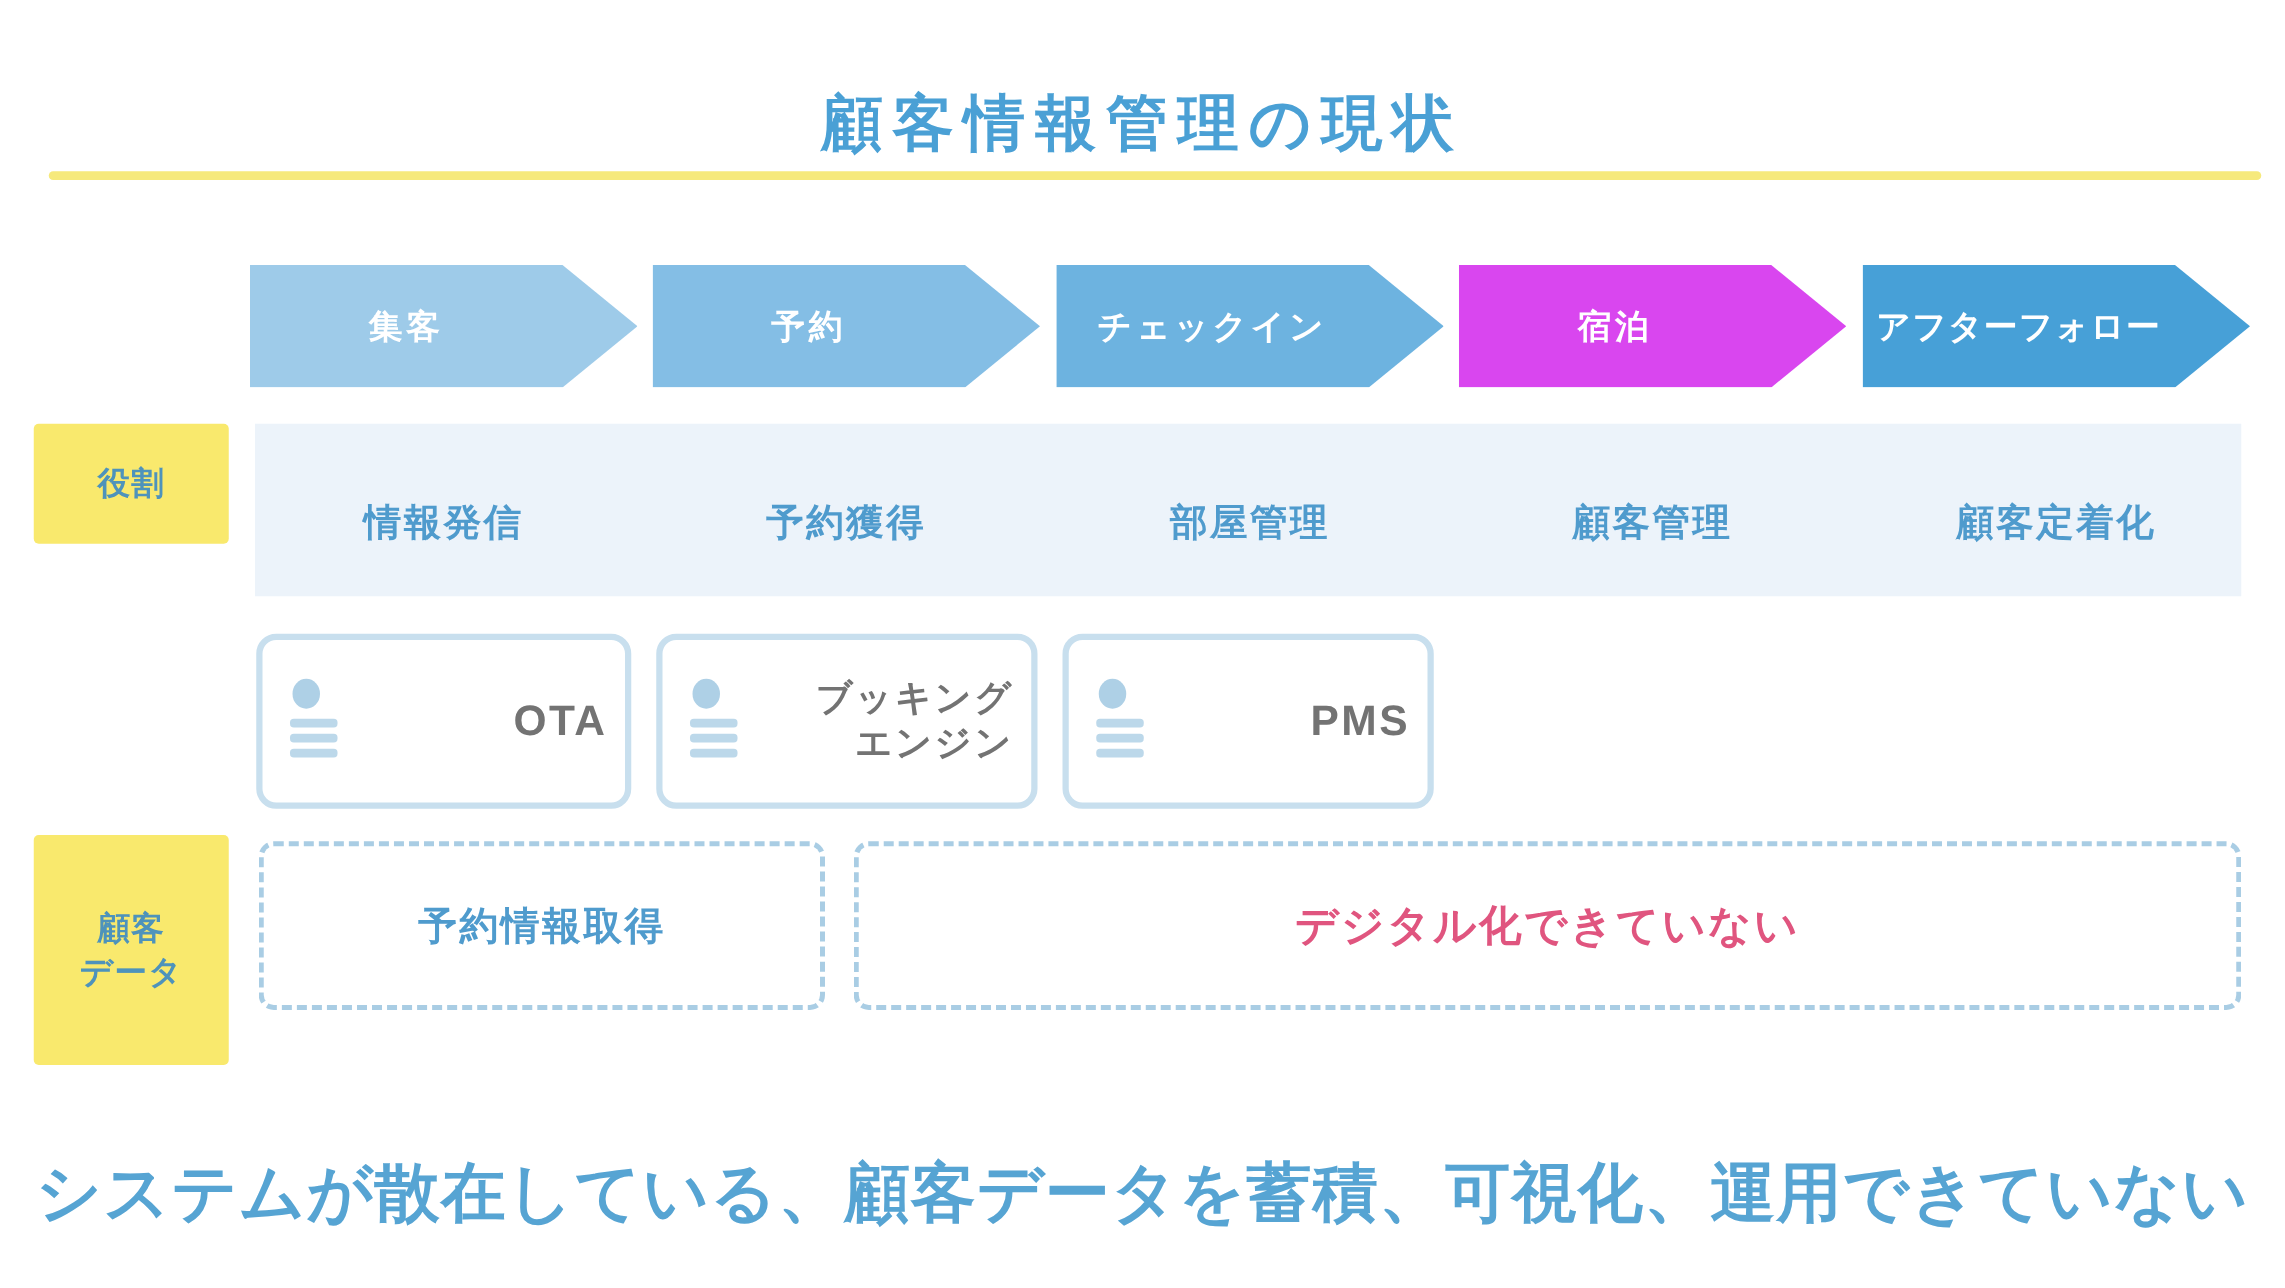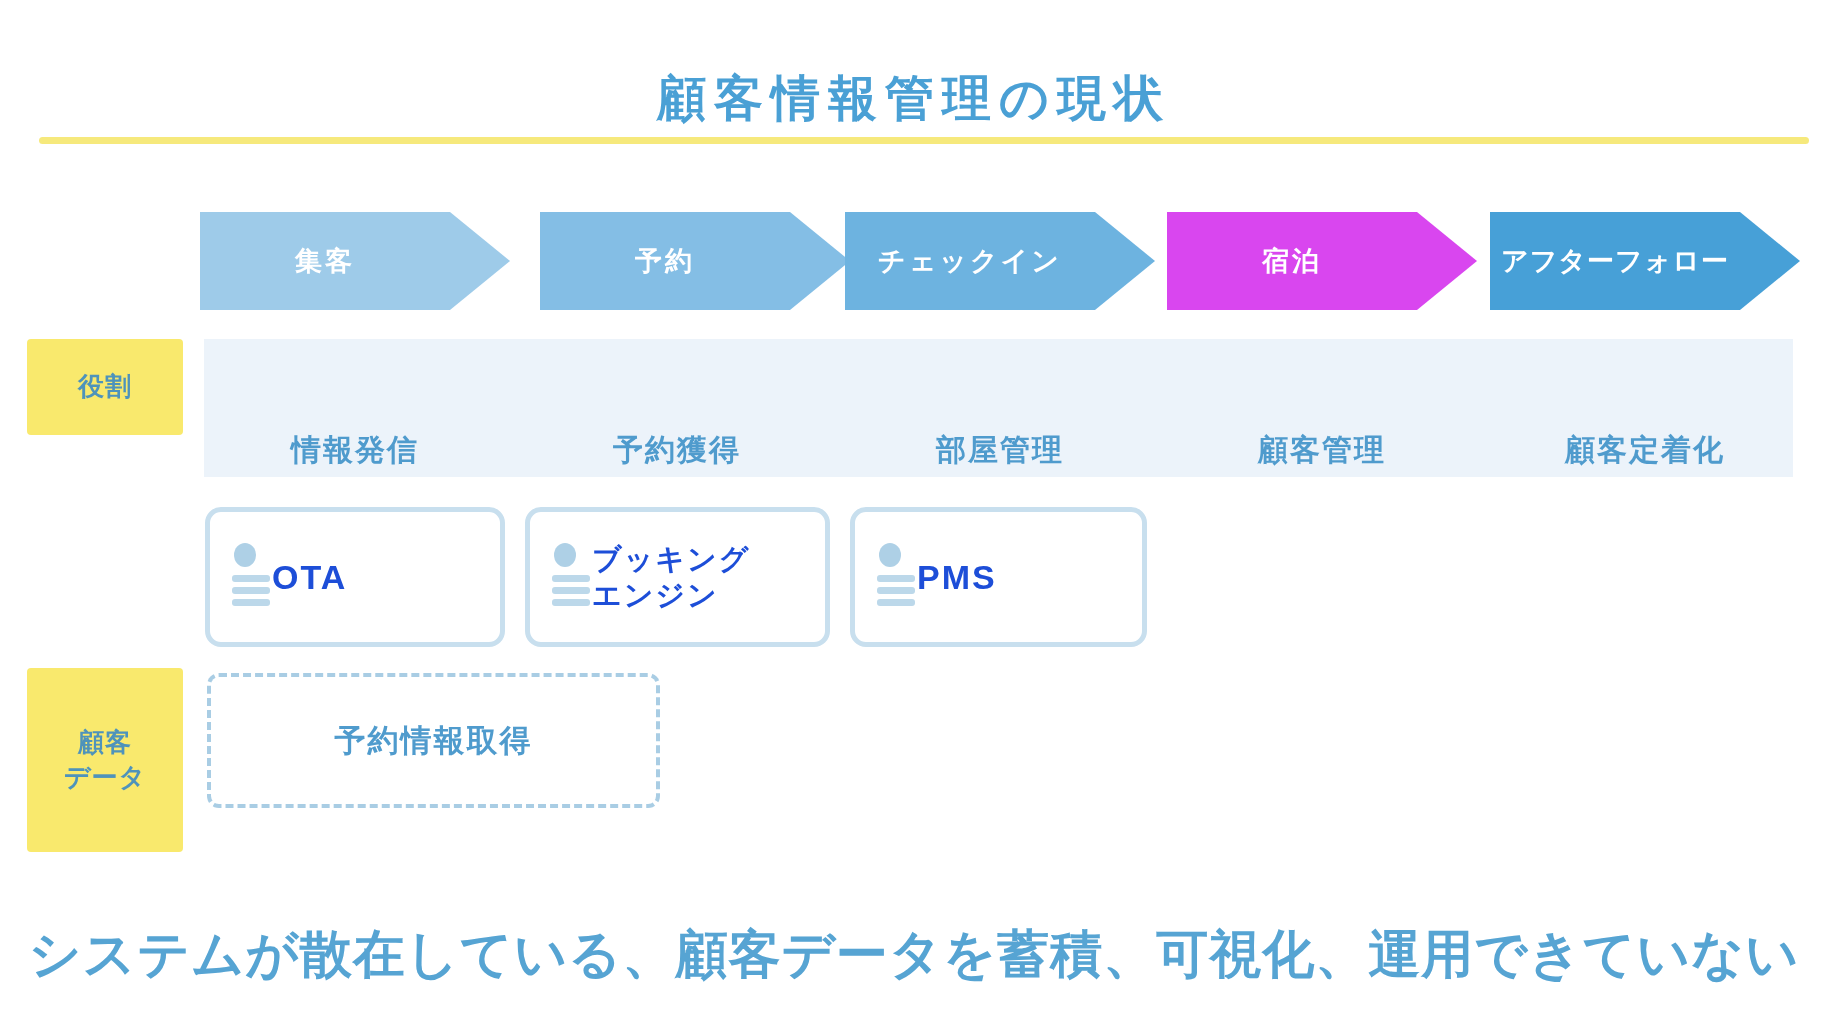--- a/index.html
+++ b/index.html
@@ -23,21 +23,21 @@
     background:#f6e97c;border-radius:4px;
   }
   
   .stage{
     position:absolute;top:212px;height:98px;width:310px;
     clip-path:polygon(0 0,250px 0,100% 50%,250px 100%,0 100%);
     display:flex;align-items:center;justify-content:center;
     box-sizing:border-box;padding-right:60px;
     color:#ffffff;font-size:27px;font-weight:bold;letter-spacing:3px;
   }
-  .stage-0{left:200px;} .stage-1{left:540px;} .stage-2{left:845px;}
+  .stage-0{left:200px;} .stage-1{left:522px;} .stage-2{left:845px;}
   .stage-3{left:1167px;} .stage-4{left:1490px;}
   .stage-4{letter-spacing:1px;}
   
   .role-band{
     position:absolute;left:204px;top:339px;width:1589px;height:138px;
     background:#ecf3fa;
   }
   .row-label{
     position:absolute;left:27px;width:156px;
     background:#f9e96d;border-radius:4px;
@@ -45,37 +45,37 @@
     color:#4e93bb;font-size:26px;font-weight:bold;
     text-align:center;letter-spacing:1px;
     line-height:1.35;white-space:pre-line;
   }
   .row-label-role{top:339px;height:96px;}
   .row-label-system{top:503px;height:147px;}
   .row-label-data{top:668px;height:184px;}
   .role-item{
     position:absolute;top:339px;height:158px;width:310px;
     display:flex;align-items:center;justify-content:center;
-    color:#4f9bcd;font-size:30px;font-weight:bold;letter-spacing:2px;margin-top:32px;
+    color:#4f9bcd;font-size:30px;font-weight:bold;letter-spacing:2px;
   }
   .role-0{left:200px;} .role-1{left:522px;} .role-2{left:845px;}
   .role-3{left:1167px;} .role-4{left:1490px;}
   
   .sys-box{
     position:absolute;top:507px;height:140px;box-sizing:border-box;
     background:#ffffff;border:5px solid #c8dfee;border-radius:16px;
     display:flex;align-items:center;
     padding:0 14px 0 22px;
   }
   .sys-box-0{left:205px;width:300px;}
   .sys-box-1{left:525px;width:305px;}
   .sys-box-2{left:850px;width:297px;}
   .sys-box .sys-text{
-    flex:1;text-align:left;
-    color:#1d4ed8;font-size:34px;font-weight:bold;letter-spacing:2px;
+    flex:1;text-align:right;
+    color:#737373;font-size:34px;font-weight:bold;letter-spacing:2px;
     line-height:1.25;white-space:pre-line;
   }
   .sys-box-1 .sys-text{font-size:29px;}
   .doc-icon{display:flex;flex-direction:column;align-items:flex-start;width:40px;}
   .doc-icon .dot{width:22px;height:24px;border-radius:50%;background:#aed0e6;margin:0 0 8px 2px;}
   .doc-icon .bar{width:38px;height:7px;border-radius:3px;background:#bcd8ea;margin-bottom:5px;}
   .dashed-box{
     position:absolute;box-sizing:border-box;
     border:4px dashed #a9cde4;border-radius:12px;background:#ffffff;
     display:flex;align-items:center;justify-content:center;
@@ -160,16 +160,17 @@
     </span>
     <span class="sys-text">PMS</span>
   </div>
 
 
   <div class="row-label row-label-data">
     <span>顧客
 データ</span>
   </div>
   <div class="dashed-box box-booking-data">予約情報取得</div>
+  <div class="dashed-box box-not-digital">デジタル化できていない</div>
 
   <div class="footer">システムが散在している、顧客データを蓄積、可視化、運用できていない</div>
 
 </div>
 
 </body></html>

